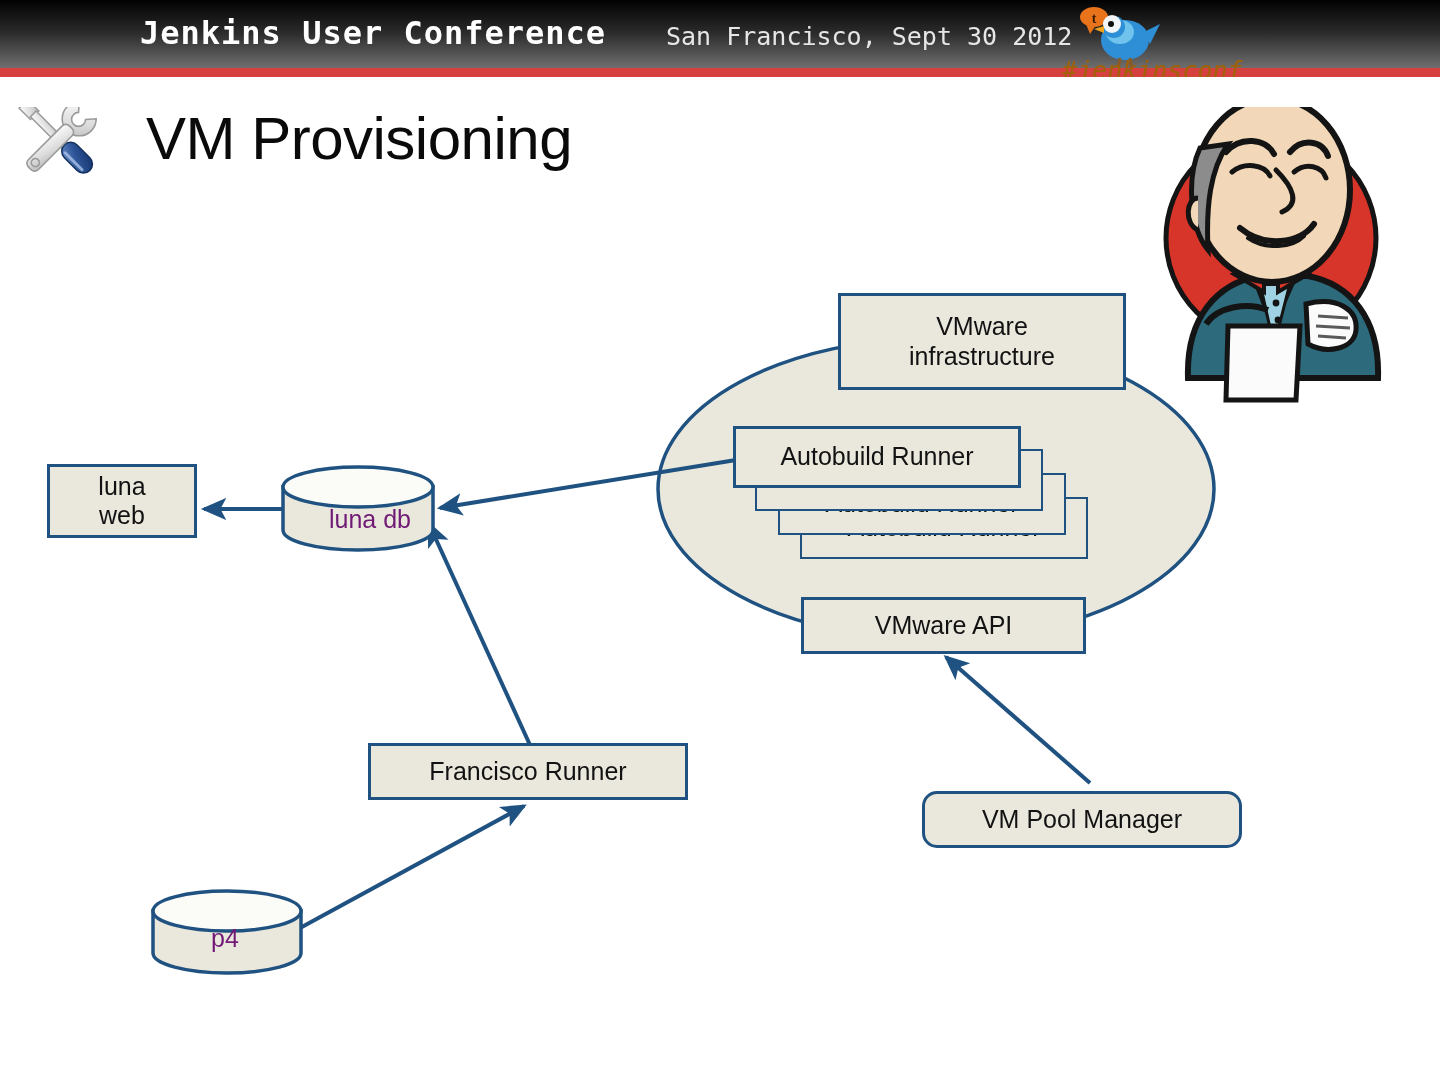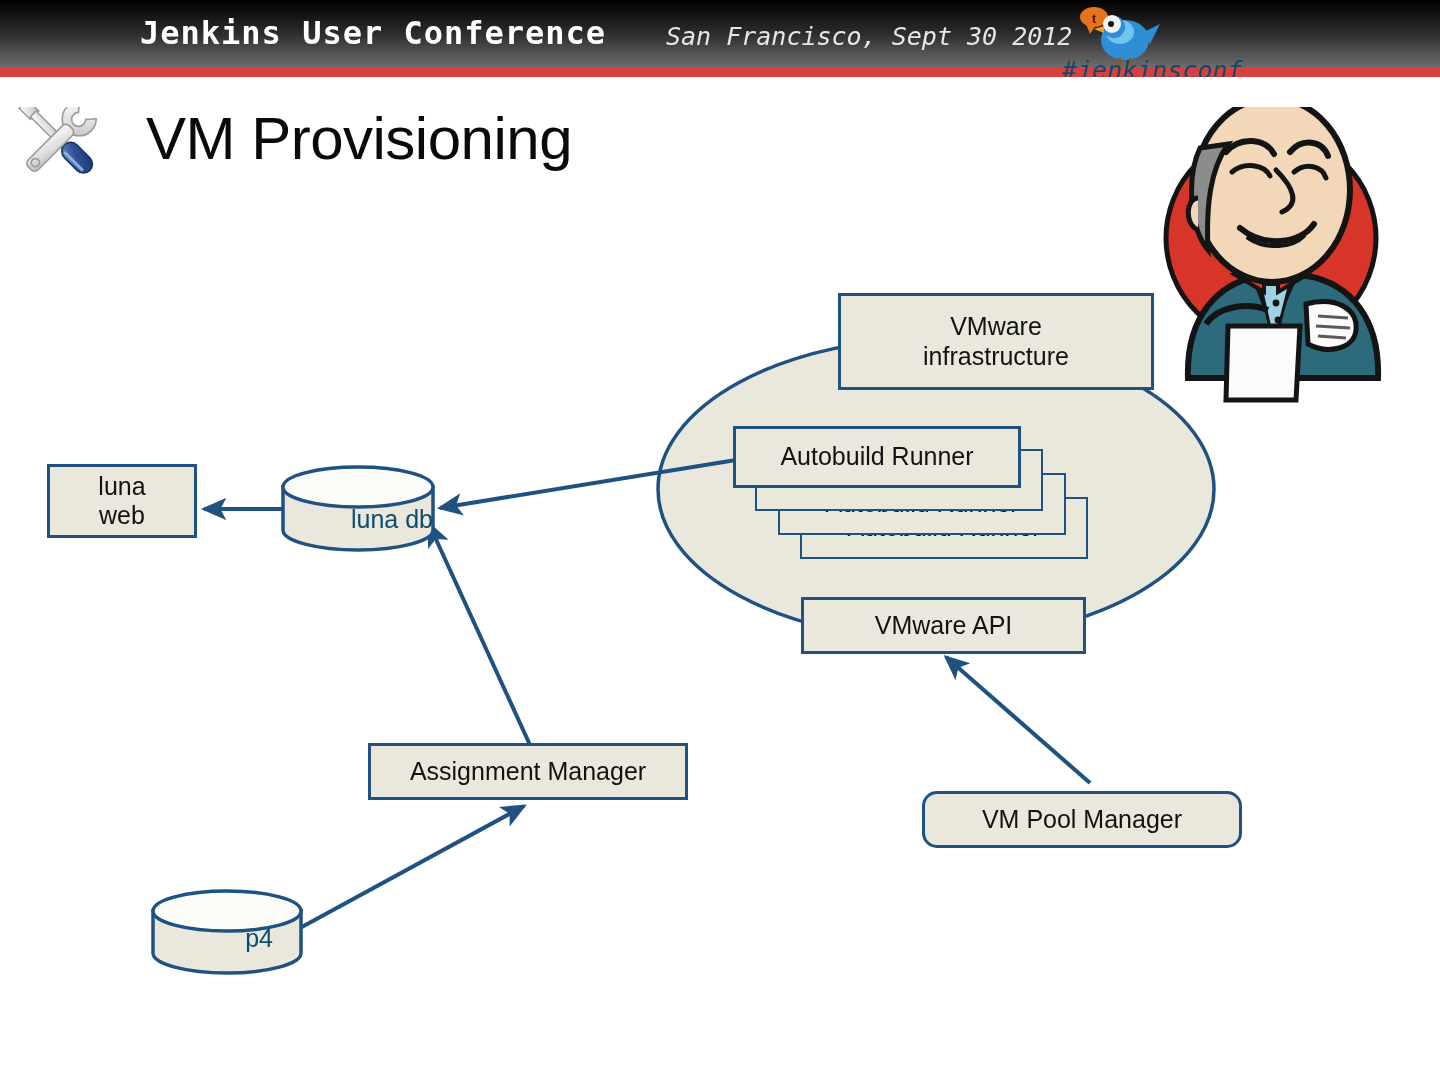--- a/index.html
+++ b/index.html
@@ -41,39 +41,38 @@
     letter-spacing: 1px;
     color: #ffffff;
     white-space: nowrap;
   }
   #conf-subtitle {
     position: absolute;
     left: 666px;
     top: 22px;
     font-family: "DejaVu Sans Mono", "Liberation Mono", monospace;
     font-size: 25px;
-    font-style: italic;
     color: #e6e6e6;
     white-space: nowrap;
   }
   #twitter-mark {
     position: absolute;
     left: 1068px;
     top: 2px;
     width: 100px;
     height: 74px;
   }
   #hashtag-text {
     position: absolute;
     left: 1062px;
     top: 56px;
     font-family: "DejaVu Sans Mono", "Liberation Mono", monospace;
     font-size: 25px;
     font-style: italic;
-    color: #0c4a6e;
+    color: #a16207;
     white-space: nowrap;
     z-index: 1;
   }
   #header-whitemask {
     position: absolute;
     left: 0; top: 77px;
     width: 1440px; height: 30px;
     background: #ffffff;
     z-index: 3;
   }
@@ -117,24 +116,25 @@
     align-items: center;
     justify-content: center;
     text-align: center;
     font-size: 25px;
     color: #121212;
     line-height: 1.18;
   }
   .node-box.thin { border-width: 2px; }
   .db-label {
     position: absolute;
-    text-align: right;
+    text-align: center;
     font-size: 25px;
-    color: #0c4a6e;
-    white-space: nowrap;
+    color: #701a75;
+    white-space: nowrap;
+    padding-left: 12px;
   }
 </style>
 </head>
 <body>
 
 <div id="header-banner">
   <div id="conf-title">Jenkins User Conference</div>
   <div id="conf-subtitle">San Francisco, Sept 30 2012</div>
 </div>
 
@@ -262,21 +262,21 @@
   </g>
 </svg>
 
 <div class="node-box" style="left:47px; top:464px; width:150px; height:74px;">
   <span>
     <span>luna</span><br>
     <span>web</span>
   </span>
 </div>
 
-<div class="node-box" style="left:838px; top:293px; width:316px; height:97px;">
+<div class="node-box" style="left:838px; top:293px; width:288px; height:97px;">
   <span>
     <span>VMware</span><br>
     <span>infrastructure</span>
   </span>
 </div>
 
 <div class="node-box thin" style="left:800px; top:497px; width:288px; height:62px; z-index:1;">
   <span>Autobuild Runner</span>
 </div>
 <div class="node-box thin" style="left:778px; top:473px; width:288px; height:62px; z-index:2;">
@@ -287,21 +287,21 @@
 </div>
 <div class="node-box" style="left:733px; top:426px; width:288px; height:62px; z-index:4;">
   <span>Autobuild Runner</span>
 </div>
 
 <div class="node-box" style="left:801px; top:597px; width:285px; height:57px; z-index:5;align-items:center;">
   <span>VMware API</span>
 </div>
 
 <div class="node-box" style="left:368px; top:743px; width:320px; height:57px;">
-  <span>Assignment Manager</span>
+  <span>Francisco Runner</span>
 </div>
 
 <div class="node-box" style="left:922px; top:791px; width:320px; height:57px;border-radius:15px;">
   <span>VM Pool Manager</span>
 </div>
 
 <div class="db-label" style="left:283px; top:505px; width:150px;">luna db</div>
 <div class="db-label" style="left:153px; top:924px; width:120px;">p4</div>
 
 </body></html>

